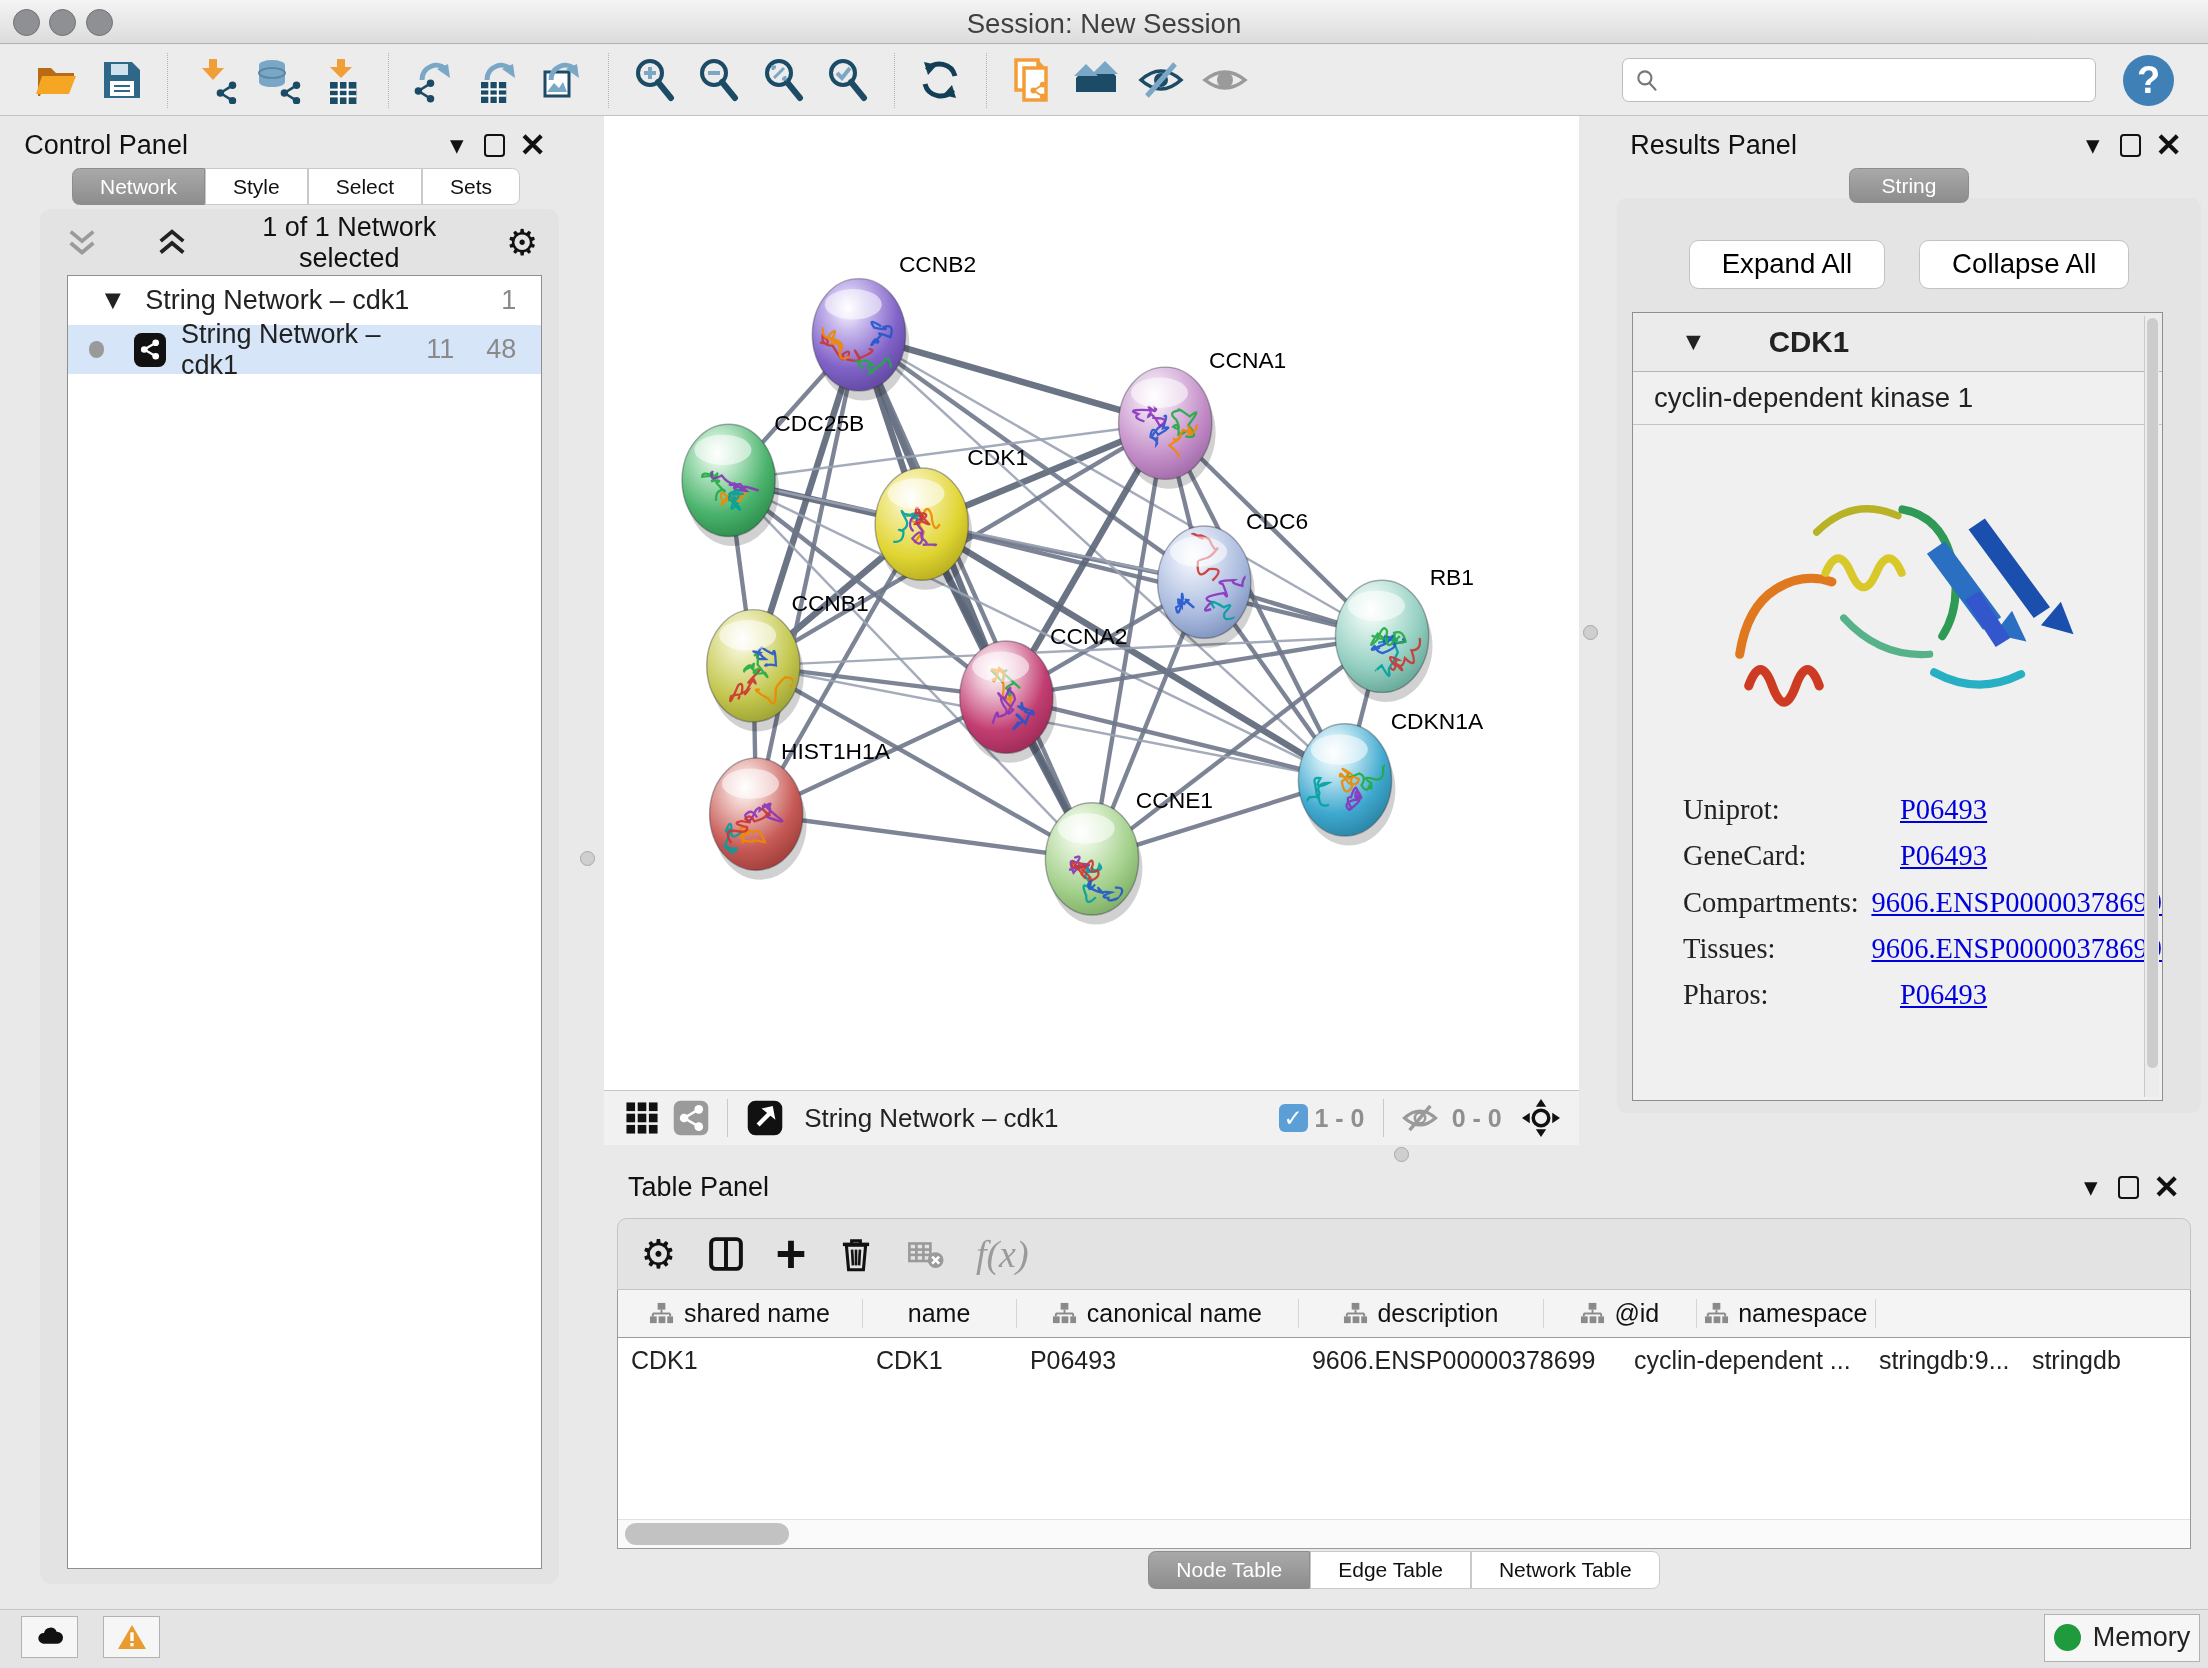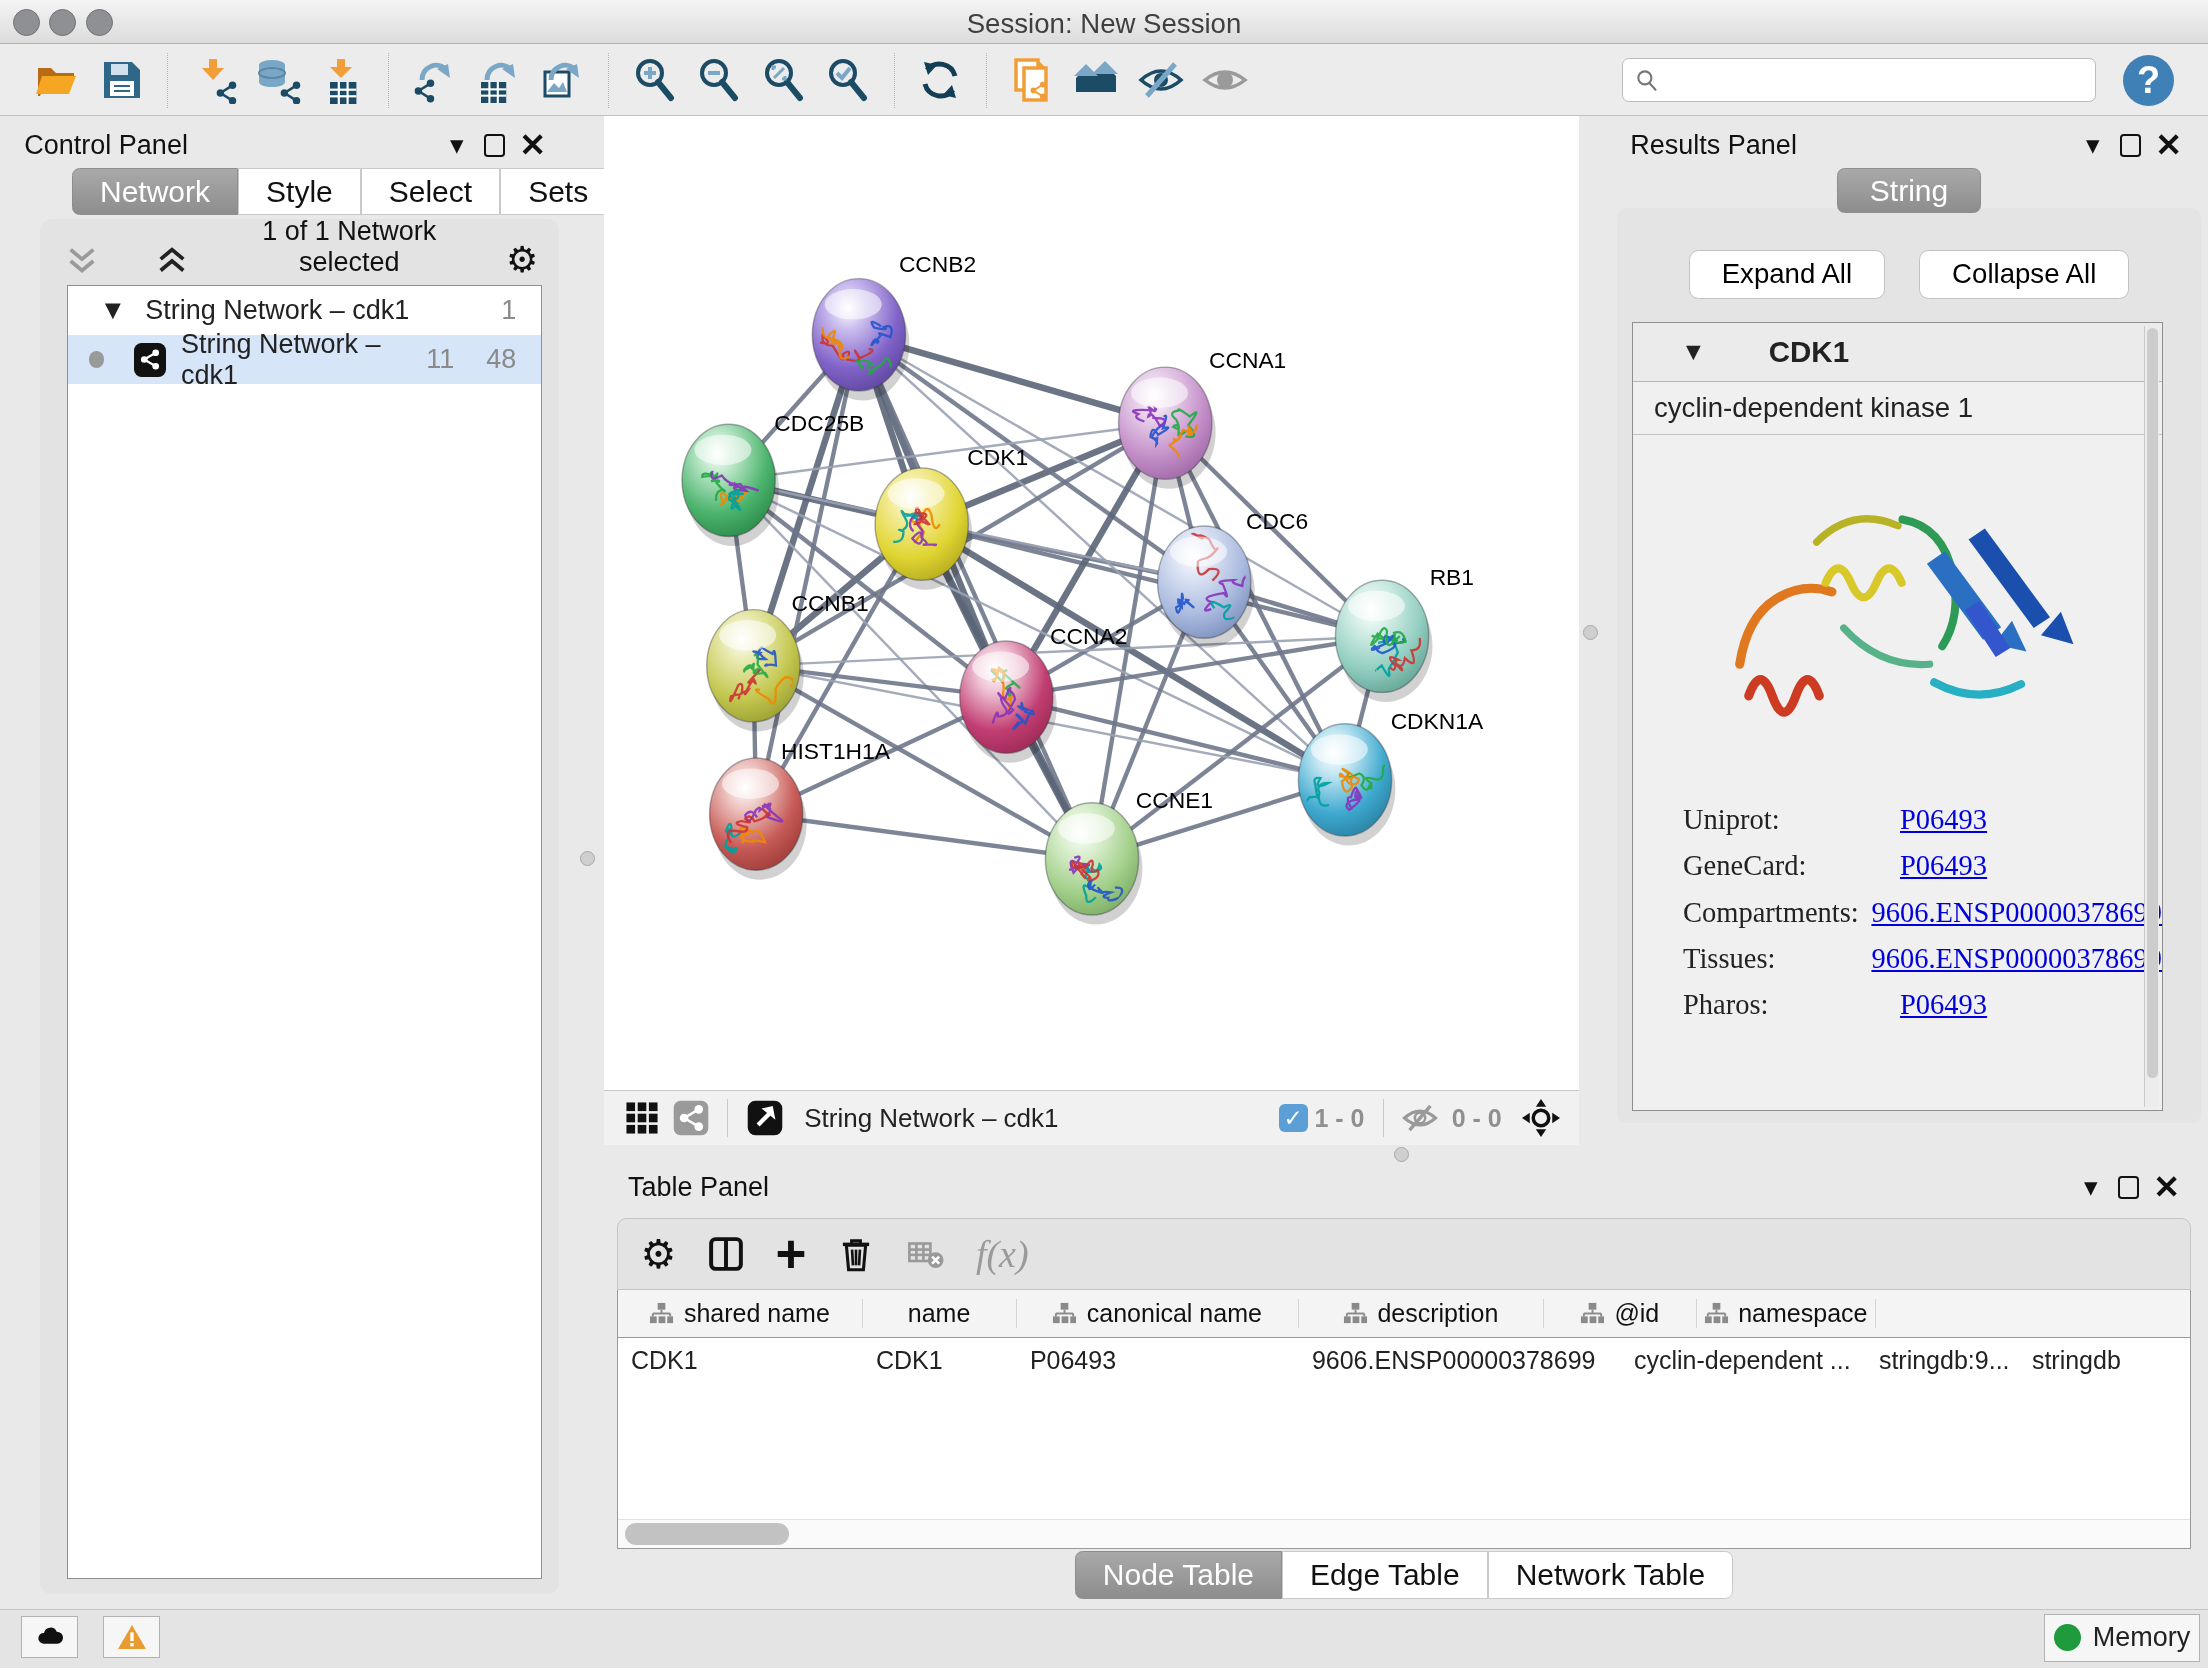--- a/index.html
+++ b/index.html
@@ -30,31 +30,31 @@
     background:#3f80b6; color:#fff; font-size:38px; font-weight:bold; display:flex; align-items:center; justify-content:center; cursor:pointer; }
 
   
   .phead { display:flex; align-items:center; height:42px; padding:0 13.3px; font-size:27px; color:#111; }
   .phead .sp { flex:1; }
   .picon { width:38px; height:34px; display:flex; align-items:center; justify-content:center;
     font-size:27px; color:#111; cursor:pointer; }
   .sqicon { width:21px; height:23px; border:2.9px solid #111; border-radius:3.8px; }
   .xicon { font-size:32px; font-weight:bold; line-height:1; }
   .tabrow { display:flex; }
-  .tab { padding:5.7px 27px; font-size:30px; background:#fff; border:1px solid #c9c9c9; color:#111;
+  .tab { padding:5.7px 27px; font-size:21px; background:#fff; border:1px solid #c9c9c9; color:#111;
     cursor:pointer; }
   .tab:first-child { border-radius:7.6px 0 0 7.6px; }
   .tab:last-child { border-radius:0 7.6px 7.6px 0; }
   .tab.sel { background:linear-gradient(#a9a9a9,#8d8d8d); color:#fff; border-color:#8d8d8d; }
 
   
   .controlpanel { position:absolute; left:11px; top:124px; width:554px; height:1478px; }
   .cp-tabs { margin:1.9px 0 0 61px; }
   .cp-inner { margin:3.8px 5.7px 0 28.5px; height:1375px; background:#e3e3e3; border-radius:11.4px; padding-top:9.5px; }
-  .cp-toolrow { display:flex; align-items:flex-end; height:49px; padding:0 21px;gap:48px; }
+  .cp-toolrow { display:flex; align-items:center; height:49px; padding:0 21px;gap:48px; }
   .chev { width:42px; height:34px; cursor:pointer; }
   .cp-status { flex:1; text-align:center; font-size:27px; color:#111; }
   .gear { font-size:36px; color:#111; cursor:pointer; line-height:1; }
   .treebox { margin:7.6px 17px 0 27px; height:1294px; background:#fff; border:1.9px solid #8f8f8f; }
   .trow { display:flex; align-items:center; height:49px; font-size:27px; }
   .trow .cnt { color:#8a8a8a; margin-left:17px; }
   .trow1 { padding-left:32px; }
   .trow1 .lbl { margin-left:19px; }
   .trow1 .cnt { margin-left:auto; margin-right:25px; }
   .trow2 { background:#d7e5f8; padding-left:21px; }

